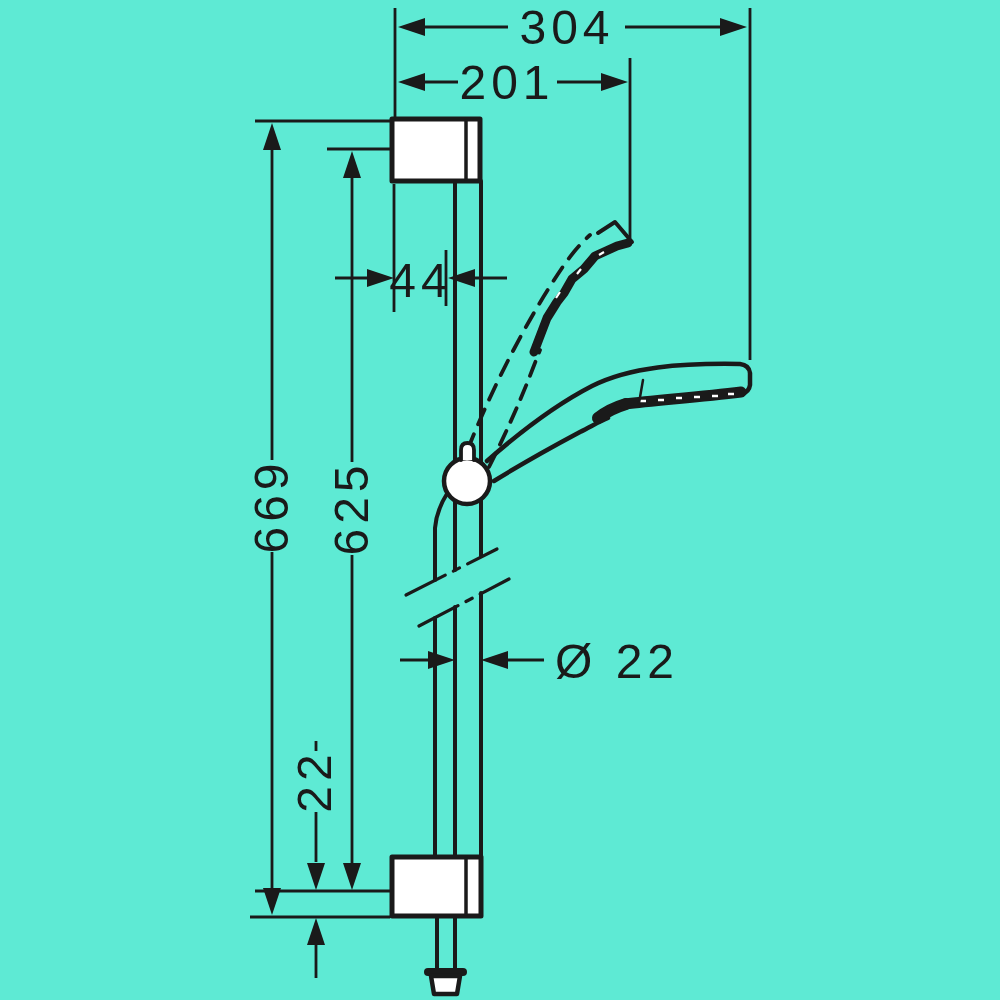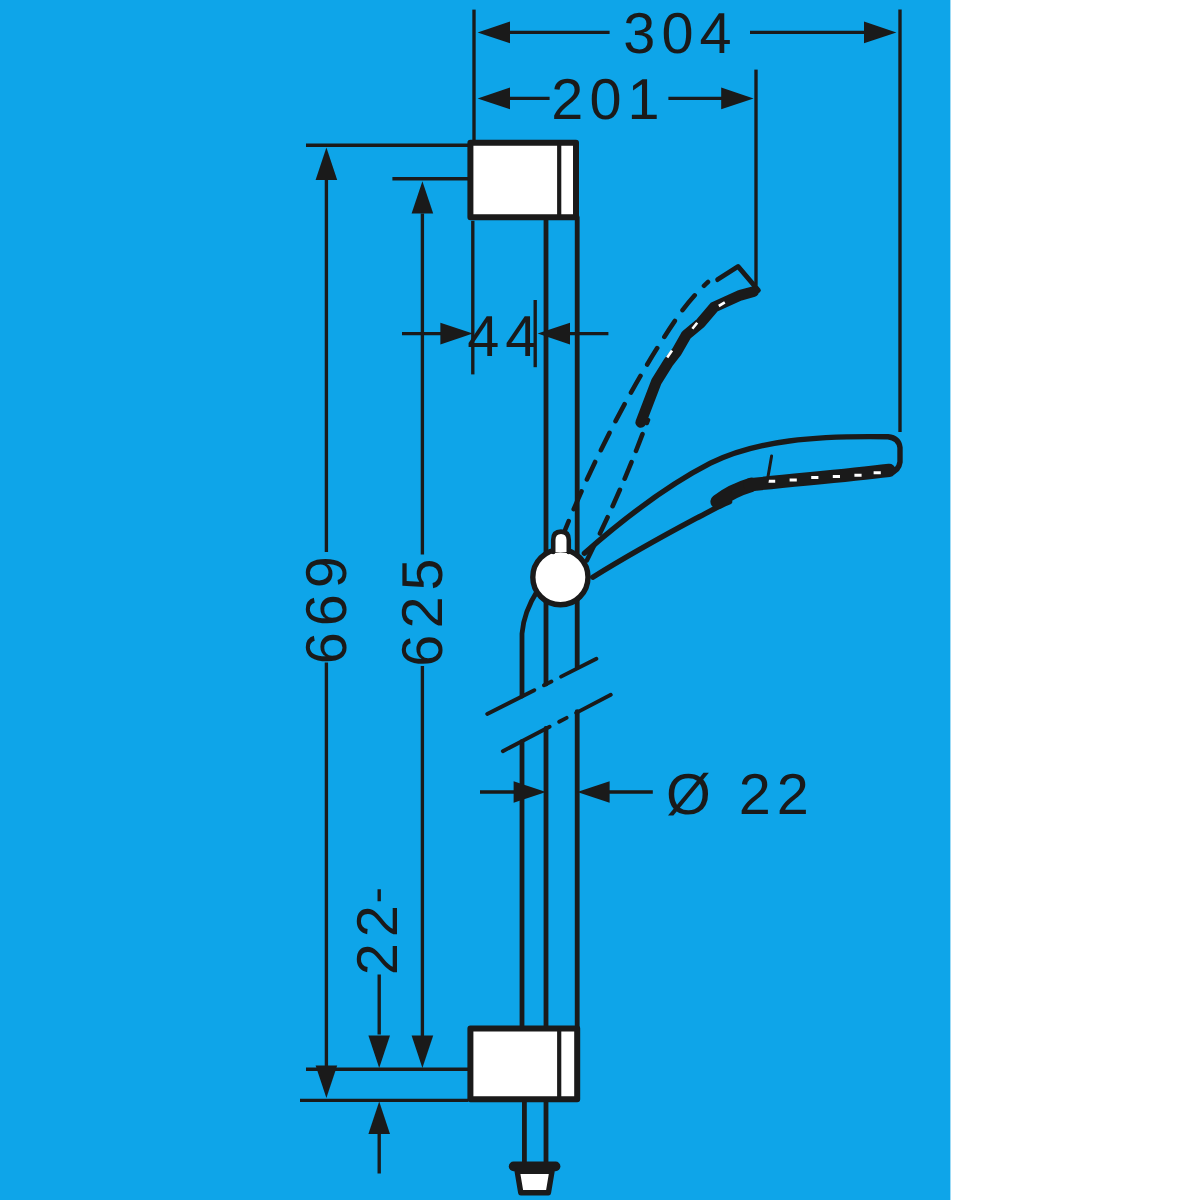--- a/index.html
+++ b/index.html
@@ -1,16 +1,16 @@
 <!DOCTYPE html>
 <html><head>
 <meta charset="utf-8">
 <style>
   html,body{margin:0;padding:0;background:#ffffff;}
-  .stage{position:relative;width:792px;height:1000px;background:#0ea5e9;overflow:hidden;
+  .stage{position:relative;width:1000px;height:1000px;background:#5eead4;overflow:hidden;
          font-family:"Liberation Sans", sans-serif;text-align:center;}
   svg{display:block;}
   text{font-family:"Liberation Sans", sans-serif;font-weight:400;fill:#1a1a1a;
        font-size:48px;letter-spacing:5px;}
   .obj{stroke:#1a1a1a;fill:none;stroke-linecap:round;stroke-linejoin:round;}
   .dim{stroke:#1a1a1a;fill:none;stroke-width:2.8;}
   .arr{fill:#1a1a1a;stroke:none;}
   .whitefill{fill:#ffffff;}
 </style>
 </head>

